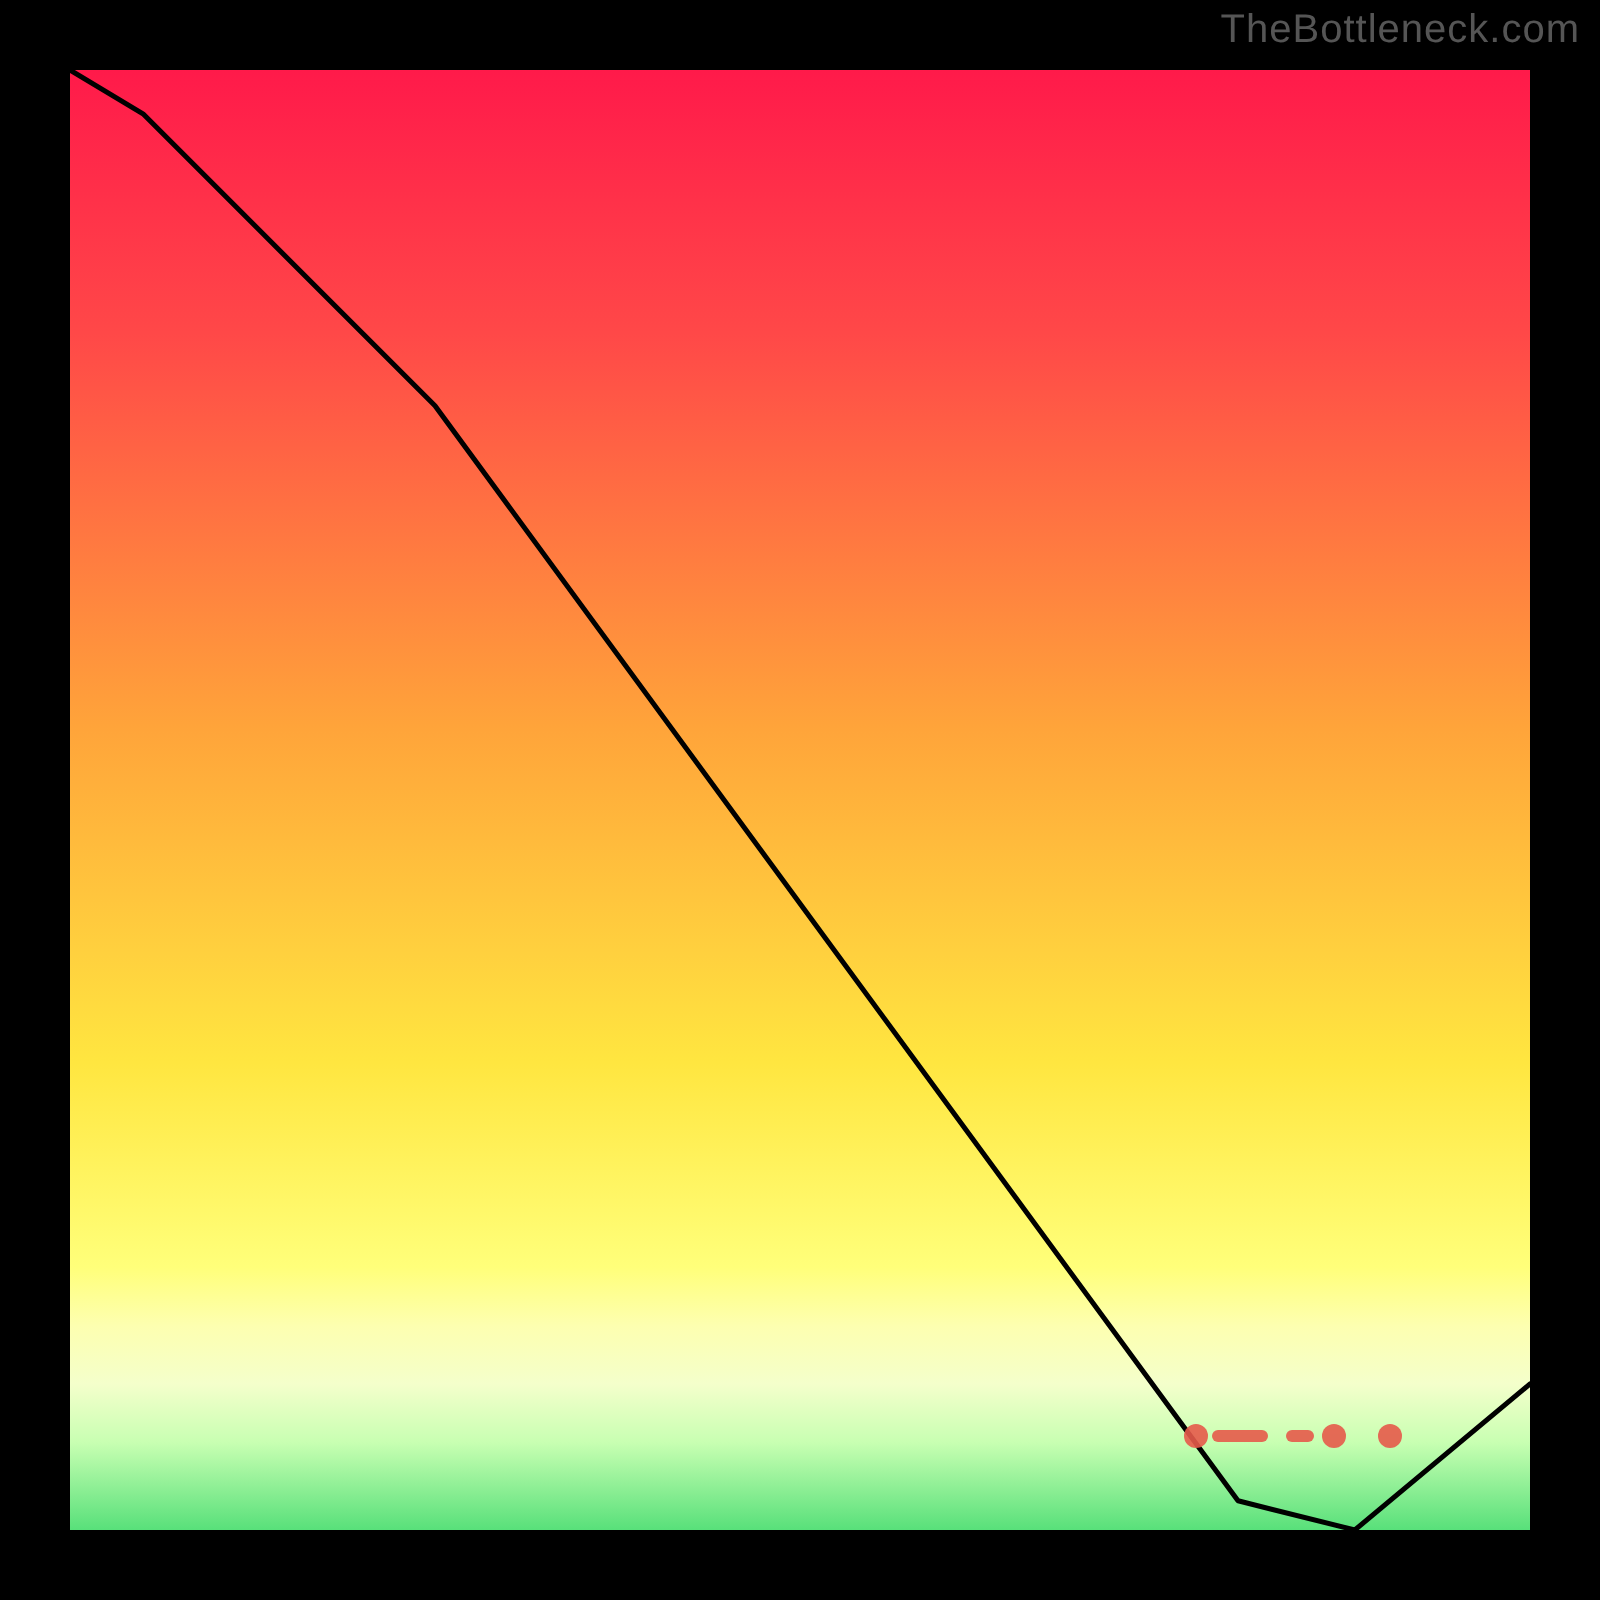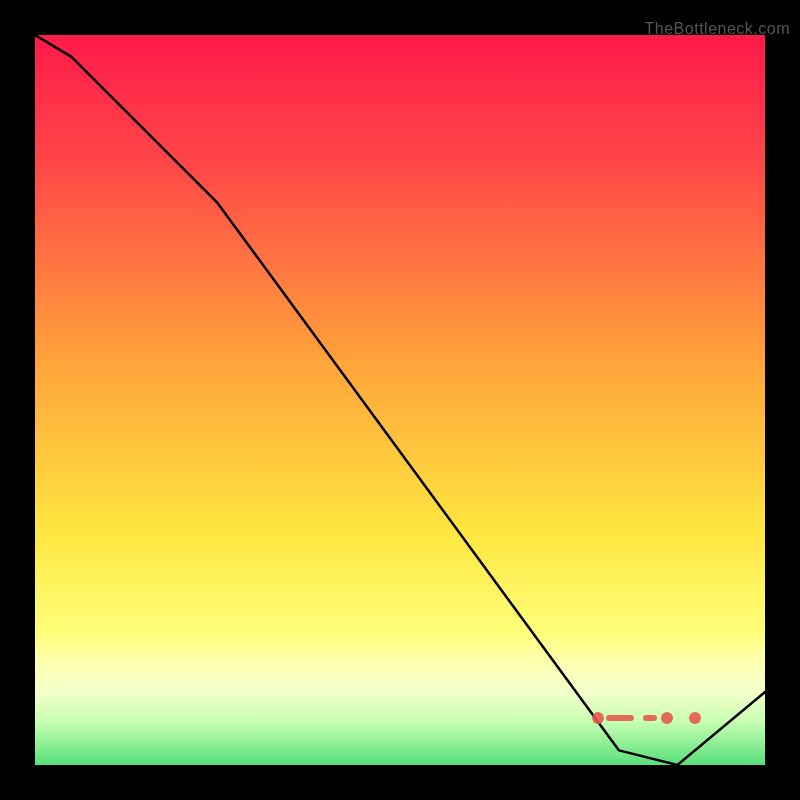--- a/index.html
+++ b/index.html
@@ -11,24 +11,24 @@
     font-family: Arial, Helvetica, sans-serif;
     overflow: hidden;
   }
   .wrap {
     position: relative;
     width: 800px;
     height: 800px;
   }
   .attrib {
     position: absolute;
-    top: 20px;
+    top: 4px;
     right: 10px;
     color: #555;
-    font-size: 16px;
+    font-size: 20px;
     letter-spacing: 0.5px;
     margin-left: 20px;
   }
   .plot-area {
     position: absolute;
     left: 35px;
     top: 35px;
     width: 730px;
     height: 730px;
     overflow: hidden;

